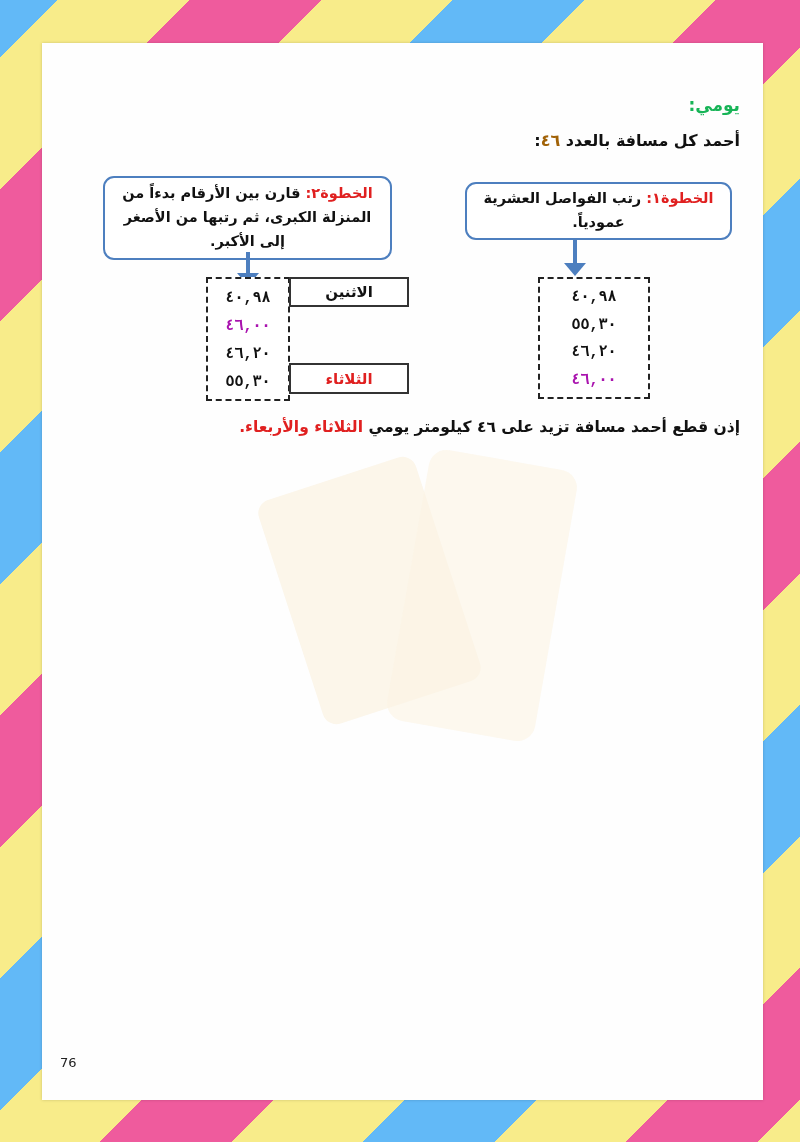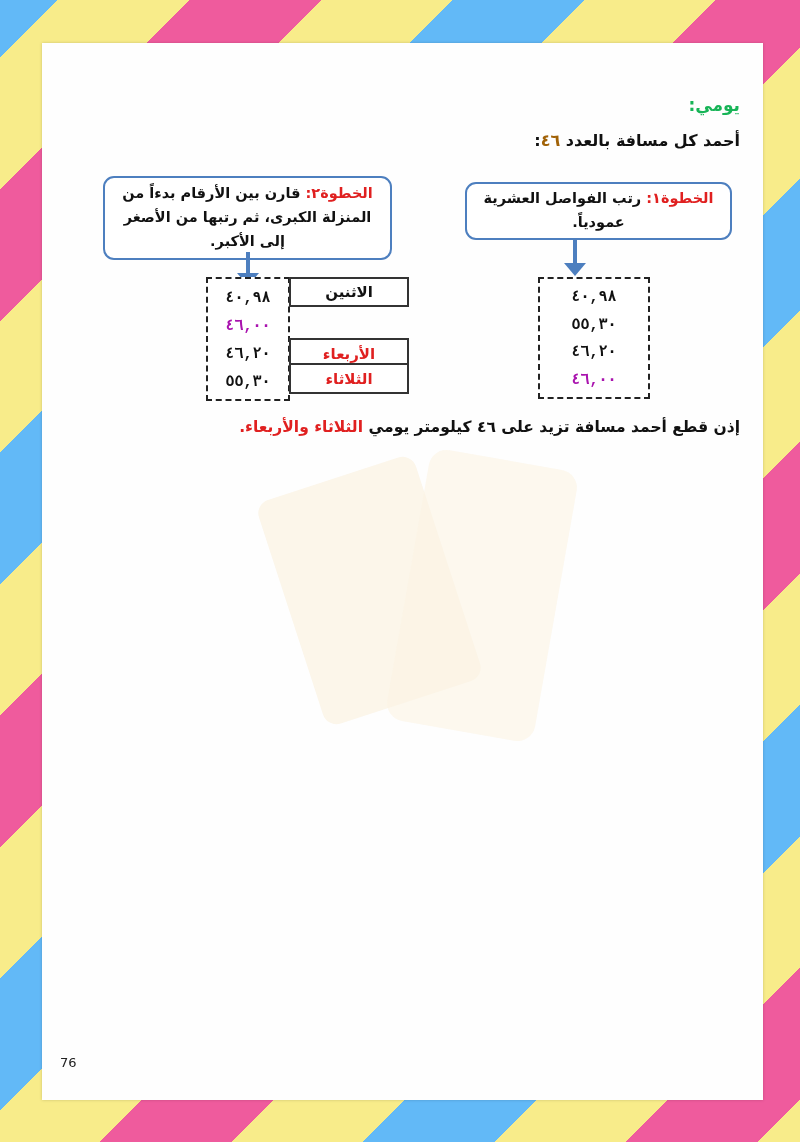--- a/index.html
+++ b/index.html
@@ -107,21 +107,20 @@
   </div>
 
   <div class="abs num-box num-box2">
     <div class="num-row">٤٠,٩٨</div>
     <div class="num-row magenta">٤٦,٠٠</div>
     <div class="num-row">٤٦,٢٠</div>
     <div class="num-row">٥٥,٣٠</div>
   </div>
 
   <div class="abs day-box day-monday">الاثنين</div>
-  <div class="abs day-box day-wednesday">الأربعاء</div>
   <div class="abs day-box day-tuesday">الثلاثاء</div>
 
   <div class="abs conclusion">
     <span>إذن قطع أحمد مسافة تزيد على ٤٦ كيلومتر يومي </span><span class="hl">الثلاثاء والأربعاء.</span>
   </div>
 
   <div class="abs watermark wm-a"></div>
   <div class="abs watermark wm-b"></div>
 
   <div class="abs page-number">76</div>

